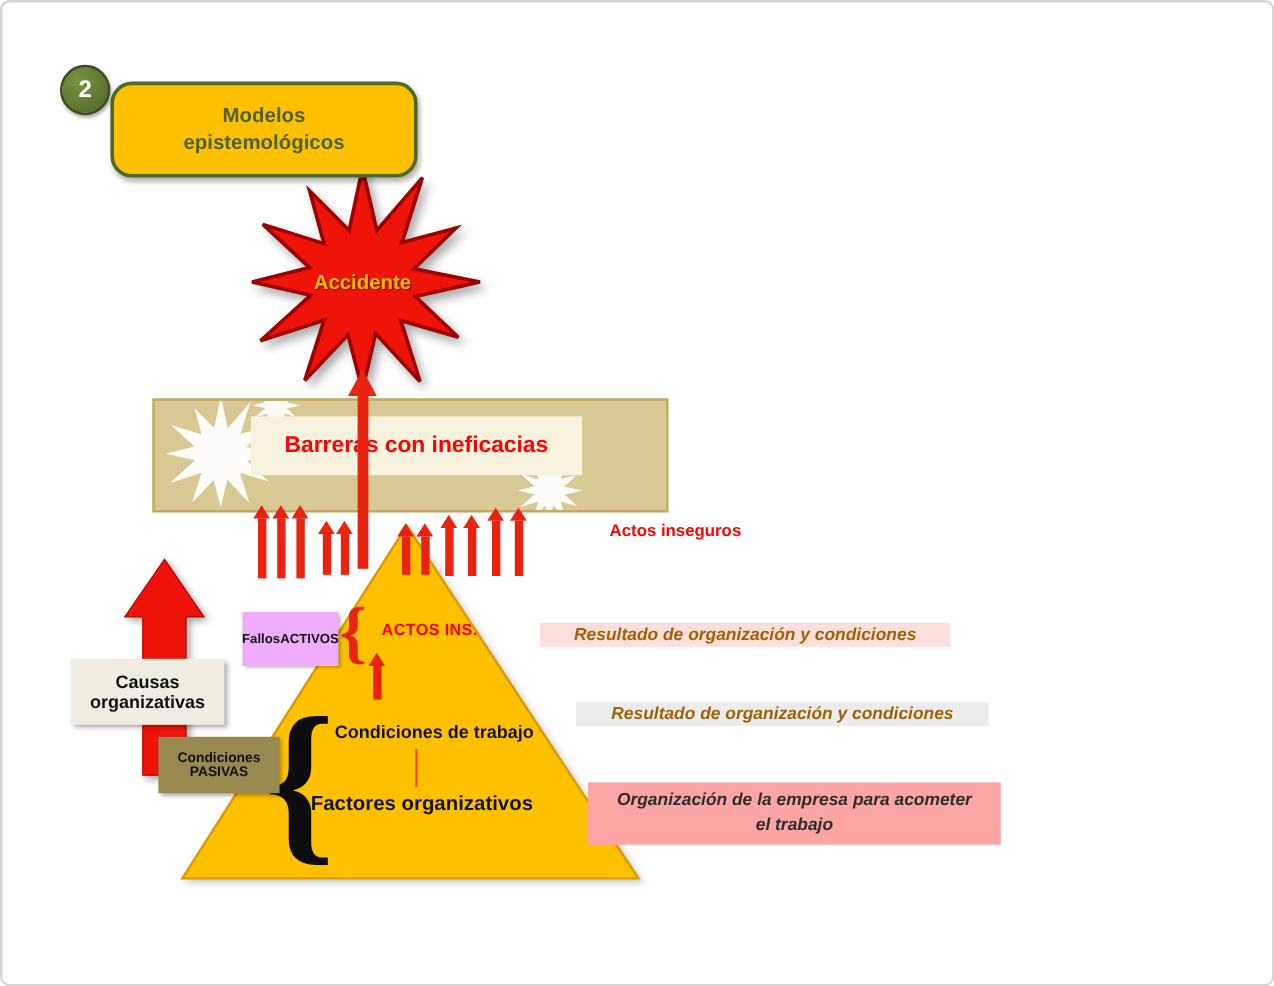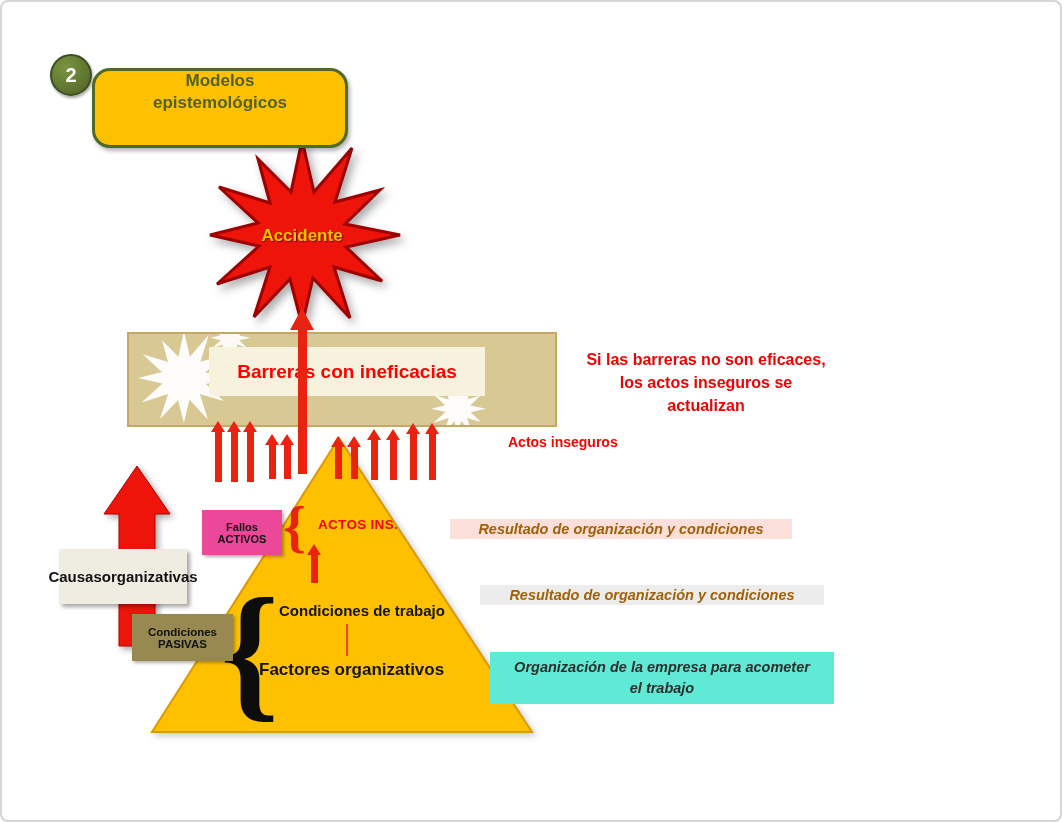--- a/index.html
+++ b/index.html
@@ -10,21 +10,21 @@
             border:2px solid #d5d5d5; border-radius:8px; overflow:hidden; }
 
   
   .badge { position:absolute; left:48px; top:52px; width:42px; height:42px; border-radius:50%;
            background:radial-gradient(circle at 35% 30%, #7a9440, #4f6228);
            border:2px solid #3c4d1e; color:#fff; font-weight:bold; font-size:20px;
            display:flex; align-items:center; justify-content:center; z-index:6;
            box-shadow:1px 2px 3px rgba(0,0,0,.35); }
   .title-box { position:absolute; left:90px; top:66px; width:256px; height:80px; background:#FFC000;
                border:3px solid #4e6a28; border-radius:18px; display:flex; flex-direction:column;
-               align-items:center; gap:2px; z-index:5;
+               align-items:center; justify-content:center; gap:2px; z-index:5;
                box-shadow:2px 3px 4px rgba(0,0,0,.3); }
   .title-box div { color:#4F6228; font-weight:bold; font-size:17px; }
 
   
   .starburst { position:absolute; left:195px; top:128px; width:210px; height:210px;
                filter:drop-shadow(4px 5px 4px rgba(90,90,90,.5)); z-index:2; }
   .accident-label { position:absolute; left:195px; top:224px; width:210px; text-align:center;
                     color:#FFC000; font-weight:bold; font-size:17px; z-index:3;
                     text-shadow:1px 1px 1px #7a0000; }
 
@@ -53,27 +53,27 @@
                color:#f30000; font-weight:bold; font-size:16px; line-height:1.45; z-index:3; }
 
   
   .triangle { position:absolute; left:140px; top:432px; width:400px; height:302px; z-index:1;
               filter:drop-shadow(3px 3px 3px rgba(120,120,120,.4)); }
 
   
   .left-arrow { position:absolute; left:100px; top:462px; width:72px; height:184px; z-index:2;
                 filter:drop-shadow(3px 3px 3px rgba(0,0,0,.35)); }
   .causas-box { position:absolute; left:57px; top:547px; width:128px; height:55px; background:#EFEDE2;
-                z-index:3; display:flex; align-items:center; justify-content:center;
+                z-index:3; display:flex; flex-direction:column; align-items:center; justify-content:center;
                 box-shadow:3px 3px 4px rgba(0,0,0,.35); }
   .causas-box div { font-weight:bold; font-size:15px; color:#111; }
 
   
-  .fallos-box { position:absolute; left:200px; top:508px; width:80px; height:45px; background:#ec4899;
-                z-index:4; display:flex; flex-direction:column; align-items:center; justify-content:center;
+  .fallos-box { position:absolute; left:200px; top:508px; width:80px; height:45px; background:#f0abfc;
+                z-index:4; display:flex; flex-direction:row; align-items:center; justify-content:center;
                 box-shadow:2px 2px 3px rgba(0,0,0,.3); }
   .fallos-box div { font-weight:bold; font-size:11px; color:#111; }
   .red-brace { position:absolute; left:281px; top:496px; font-size:58px; line-height:1;
                color:#E8230F; font-weight:bold; z-index:4; font-family:"Liberation Serif", serif; }
   .actos-ins { position:absolute; left:316px; top:515px; color:#FF0000; font-weight:bold;
                font-size:13.5px; z-index:4; letter-spacing:.3px; }
 
   
   .cond-trabajo { position:absolute; left:277px; top:600px; font-weight:bold; font-size:15px;
                   color:#141414; z-index:4; }
@@ -87,21 +87,21 @@
                  z-index:4; display:flex; flex-direction:column; align-items:center; justify-content:center;
                  box-shadow:2px 2px 3px rgba(0,0,0,.3); }
   .pasivas-box div { font-weight:bold; font-size:11.5px; color:#111; }
 
   
   .result-box { position:absolute; height:20px; display:flex; align-items:center; justify-content:center;
                 z-index:5; font-style:italic; font-weight:bold; font-size:14.5px; color:#a16207;
                 text-align:center; }
   .result-box.pink { left:448px; top:517px; width:342px; background:#FBDFDB; }
   .result-box.gray { left:478px; top:583px; width:344px; background:#ECECEC; }
-  .org-box { position:absolute; left:488px; top:650px; width:344px; height:52px; background:#5eead4;
+  .org-box { position:absolute; left:488px; top:650px; width:344px; height:52px; background:#fca5a5;
              z-index:5; display:flex; align-items:center; justify-content:center; font-style:italic;
              font-weight:bold; font-size:14.5px; color:#2e2e2e; text-align:center; padding:0 22px;
              line-height:1.45; }
 </style>
 </head>
 <body>
 
 <div class="canvas">
 
   <div class="badge">2</div>
@@ -134,21 +134,20 @@
   <div class="sarrow" style="left:267px; top:443px; height:34px;"></div>
   <div class="sarrow" style="left:282px; top:443px; height:34px;"></div>
   <div class="sarrow" style="left:333px; top:445px; height:32px;"></div>
   <div class="sarrow" style="left:349px; top:445px; height:32px;"></div>
   <div class="sarrow" style="left:369px; top:438px; height:40px;"></div>
   <div class="sarrow" style="left:388px; top:438px; height:40px;"></div>
   <div class="sarrow" style="left:408px; top:432px; height:46px;"></div>
   <div class="sarrow" style="left:427px; top:432px; height:46px;"></div>
 
   <div class="unsafe-acts">Actos inseguros</div>
-  <div class="side-note">Si las barreras no son eficaces, los actos inseguros se actualizan</div>
 
   <svg class="triangle" viewBox="0 0 400 302">
     <polygon points="197,4 10,298 390,298" fill="#FFC000" stroke="#da9a00" stroke-width="2"></polygon>
   </svg>
 
   <svg class="left-arrow" viewBox="0 0 72 184">
     <polygon points="35,2 68,50 53,50 53,182 17,182 17,50 2,50" fill="#EE1409" stroke="#b30000" stroke-width="1"></polygon>
   </svg>
   <div class="causas-box">
     <div>Causas</div>

